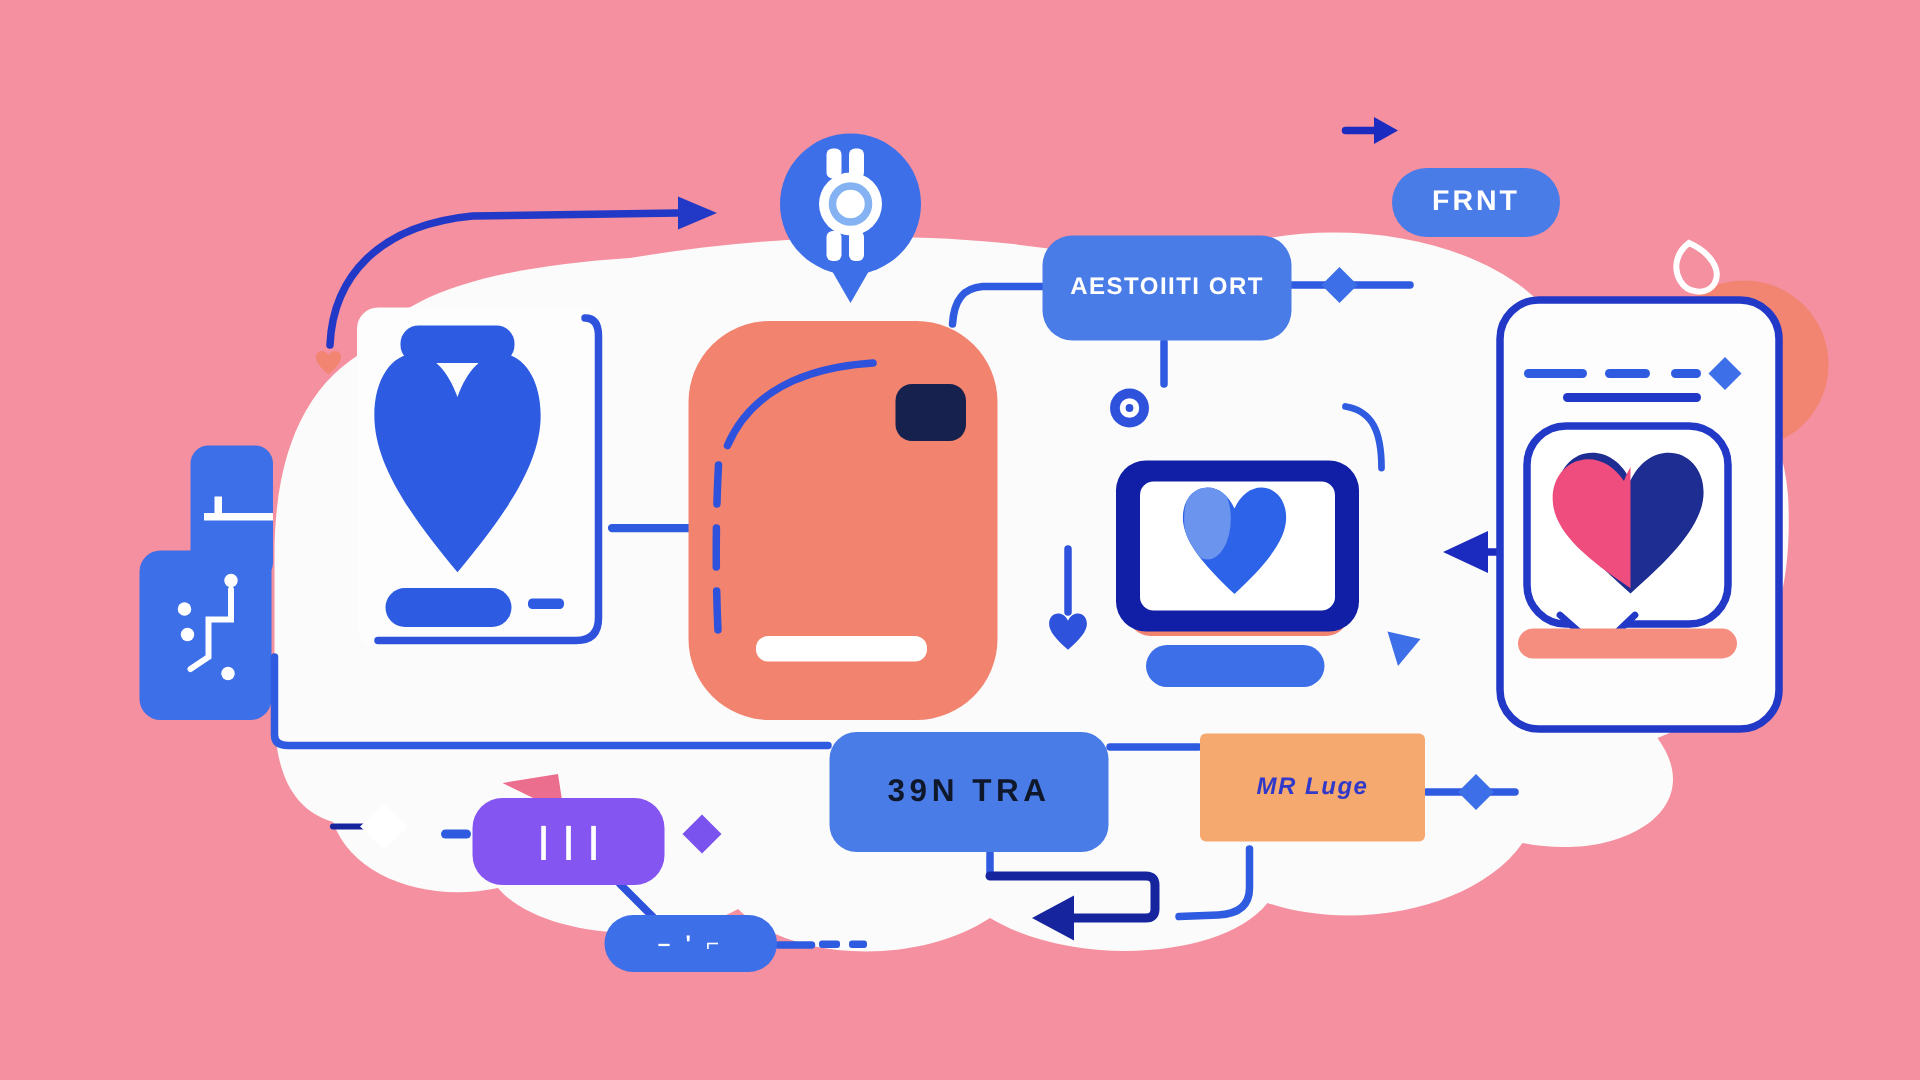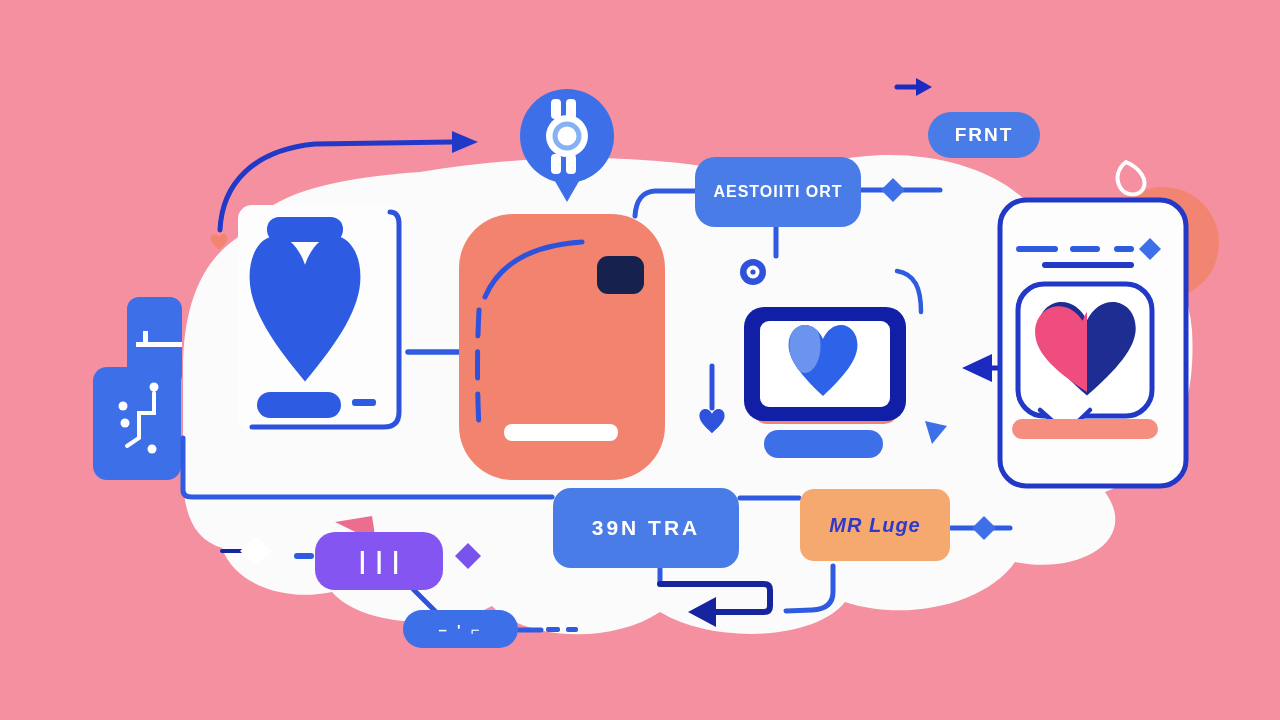--- a/index.html
+++ b/index.html
@@ -17,25 +17,25 @@
   .box-output{
     left:695px;top:157px;width:166px;height:70px;border-radius:20px;
     background:#4A7CE8;color:#fff;font-size:16px;font-weight:bold;letter-spacing:1px;text-align:center;
   }
   .watch-screen{
     left:487px;top:305px;width:148px;height:112px;border-radius:17px;
     background:#16224D;color:#fff;font-size:54px;font-weight:400;
   }
   .box-train{
     left:553px;top:488px;width:186px;height:80px;border-radius:18px;
-    background:#4A7CE8;color:#ffffff;font-size:21px;font-weight:bold;letter-spacing:3px;
+    background:#4A7CE8;color:#0f172a;font-size:21px;font-weight:bold;letter-spacing:3px;
   }
   .box-log{
-    left:800px;top:489px;width:150px;height:72px;border-radius:14px;
-    background:#F5A96F;color:#3039C9;font-size:20px;font-weight:bold;font-style:italic;letter-spacing:1px;
+    left:800px;top:489px;width:150px;height:72px;border-radius:4px;
+    background:#F5A96F;color:#3039C9;font-size:16px;font-weight:bold;font-style:italic;letter-spacing:1px;
   }
   .box-eq{
     left:315px;top:532px;width:128px;height:58px;border-radius:20px;
     background:#8455F0;color:#fff;font-size:24px;font-weight:bold;letter-spacing:10px;padding-left:10px;
   }
   .pill-note{
     left:403px;top:610px;width:115px;height:38px;border-radius:19px;
     background:#3D6FE8;color:#fff;font-size:15px;font-weight:bold;letter-spacing:3px;
   }
 </style>

